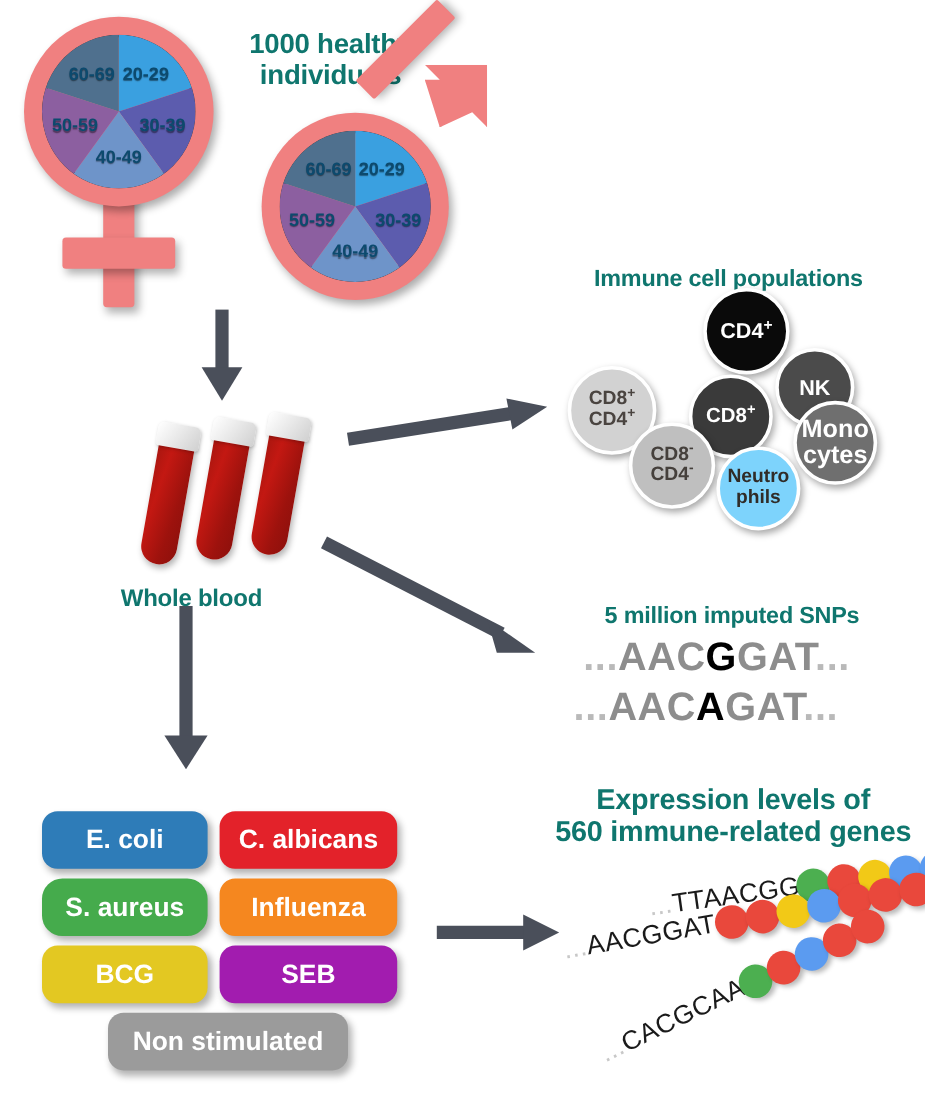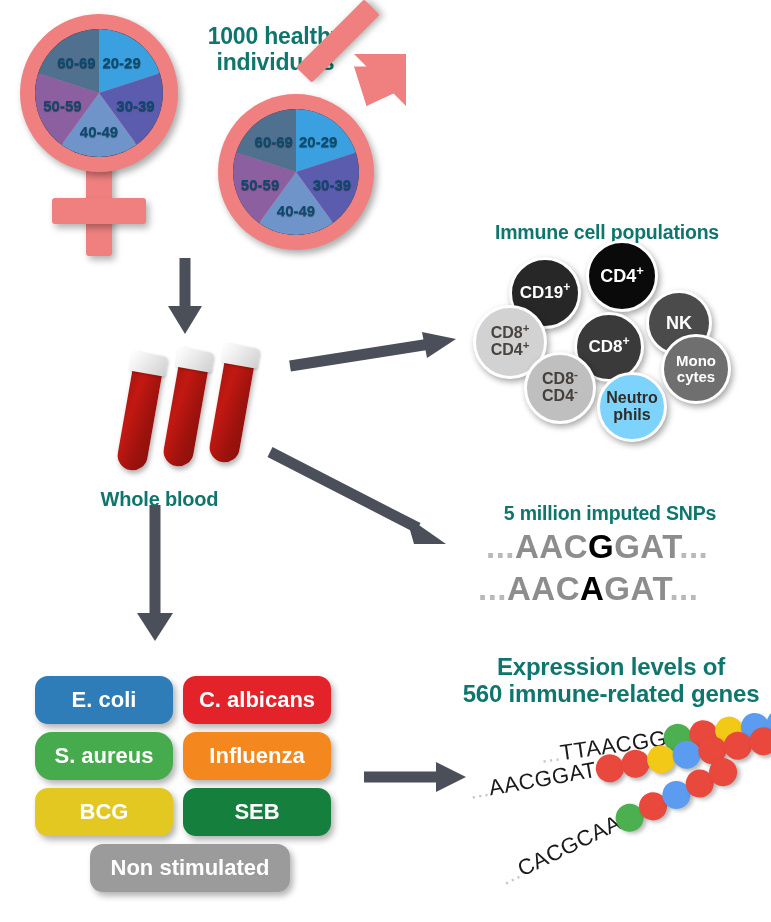--- a/index.html
+++ b/index.html
@@ -219,42 +219,39 @@
     <div class="tube" style="left:98px; top:2px; width:30px; height:124px; transform:rotate(10deg);">
       <div class="tube-body"></div>
       <div class="tube-top"></div>
     </div>
   </div>
 
   <div class="heading abs" id="label-blood">Whole blood</div>
 
   <div class="heading abs" id="title-immune">Immune cell populations</div>
   <div class="abs" id="immune-cluster" style="left:0; top:0; width:771px; height:922px; pointer-events:none;">
-      <div class="cell" style="left: 509px; top: 257px; width: 72px; height: 72px; background: rgb(39, 39, 39); color: rgb(255, 255, 255); font-size: 17px; pointer-events: auto;">
-        <span>CD19<sup>+</sup></span>
-      </div>
       <div class="cell" style="left: 586px; top: 240px; width: 72px; height: 72px; background: rgb(10, 10, 10); color: rgb(255, 255, 255); font-size: 18px; pointer-events: auto;">
         <span>CD4<sup>+</sup></span>
       </div>
       <div class="cell" style="left: 473px; top: 305px; width: 74px; height: 74px; background: rgb(210, 210, 210); color: rgb(74, 68, 64); font-size: 16px; pointer-events: auto;">
         <span>CD8<sup>+</sup><br>CD4<sup>+</sup></span>
       </div>
       <div class="cell" style="left: 574px; top: 312px; width: 70px; height: 70px; background: rgb(58, 58, 58); color: rgb(255, 255, 255); font-size: 17px; pointer-events: auto;">
         <span>CD8<sup>+</sup></span>
       </div>
       <div class="cell" style="left: 646px; top: 290px; width: 66px; height: 66px; background: rgb(75, 75, 75); color: rgb(255, 255, 255); font-size: 18px; pointer-events: auto;">
         <span>NK</span>
       </div>
       <div class="cell" style="left: 524px; top: 352px; width: 72px; height: 72px; background: rgb(191, 191, 191); color: rgb(69, 64, 60); font-size: 16px; pointer-events: auto;">
         <span>CD8<sup>-</sup><br>CD4<sup>-</sup></span>
       </div>
       <div class="cell" style="left: 597px; top: 372px; width: 70px; height: 70px; background: #7dd3fc; color: rgb(48, 44, 40); font-size: 16px; pointer-events: auto;">
         <span>Neutro<br>phils</span>
       </div>
-      <div class="cell" style="left: 661px; top: 334px; width: 70px; height: 70px; background: rgb(111, 111, 111); color: rgb(255, 255, 255); font-size: 15px; pointer-events: auto;">
+      <div class="cell" style="left: 661px; top: 334px; width: 70px; height: 70px; background: rgb(111, 111, 111); color: rgb(255, 255, 255); font-size: 21px; pointer-events: auto;">
         <span>Mono<br>cytes</span>
       </div>
     </div>
 
   <div class="heading abs" id="title-snps">5 million imputed SNPs</div>
   <div class="abs" id="snp-block" style="left:478px; top:528px; width:280px; height:90px;">
       <div class="snp-row" style="left: 8px; top: 0px;"><span class="snp-dim">...</span><span class="snp-mid">AAC</span><span class="snp-hit">G</span><span class="snp-mid">GAT</span><span class="snp-dim">...</span></div>
       <div class="snp-row" style="left: 0px; top: 42px;"><span class="snp-dim">...</span><span class="snp-mid">AAC</span><span class="snp-hit">A</span><span class="snp-mid">GAT</span><span class="snp-dim">...</span></div>
     </div>
 
@@ -267,21 +264,21 @@
       </div>
       <div class="stim" style="left: 35px; top: 732px; width: 138px; height: 48px; background: rgb(69, 171, 76); pointer-events: auto; border-radius: 17px;">
         <span>S. aureus</span>
       </div>
       <div class="stim" style="left: 183px; top: 732px; width: 148px; height: 48px; background: rgb(245, 135, 31); pointer-events: auto;">
         <span>Influenza</span>
       </div>
       <div class="stim" style="left: 35px; top: 788px; width: 138px; height: 48px; background: rgb(227, 200, 34); pointer-events: auto;">
         <span>BCG</span>
       </div>
-      <div class="stim" style="left: 183px; top: 788px; width: 148px; height: 48px; background: #15803d; pointer-events: auto;">
+      <div class="stim" style="left: 183px; top: 788px; width: 148px; height: 48px; background: #a21caf; pointer-events: auto;">
         <span>SEB</span>
       </div>
       <div class="stim" style="left: 90px; top: 844px; width: 200px; height: 48px; background: rgb(155, 155, 155); pointer-events: auto;">
         <span>Non stimulated</span>
       </div>
     </div>
 
   <div class="heading abs" id="title-genes">Expression levels of<br>560 immune-related genes</div>
   <div class="abs" id="genes-block" style="left:0; top:0; width:771px; height:922px; pointer-events:none;">
       <div class="strand" style="left: 541px; top: 757px; transform: rotate(-8deg);">

